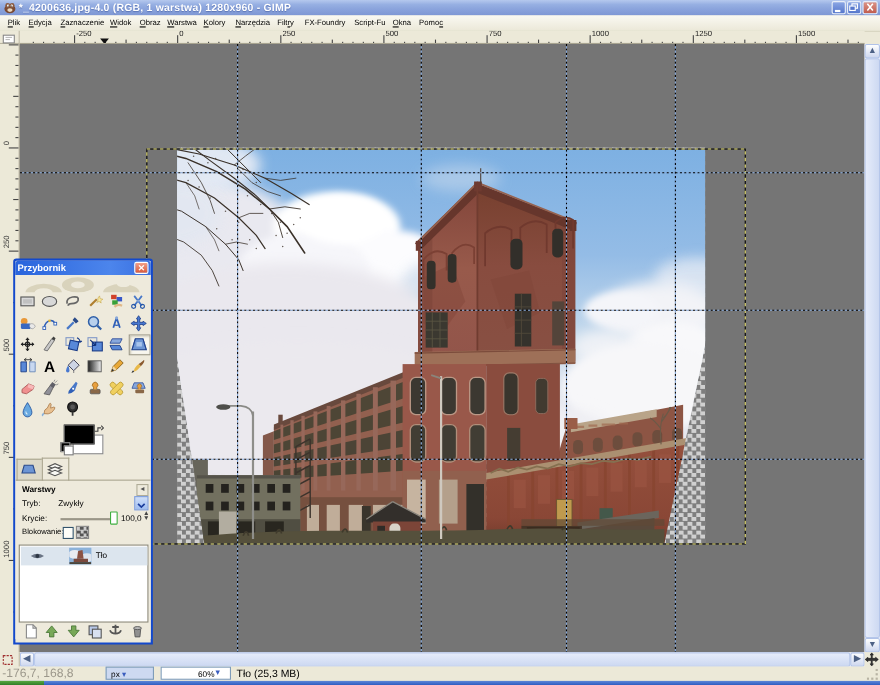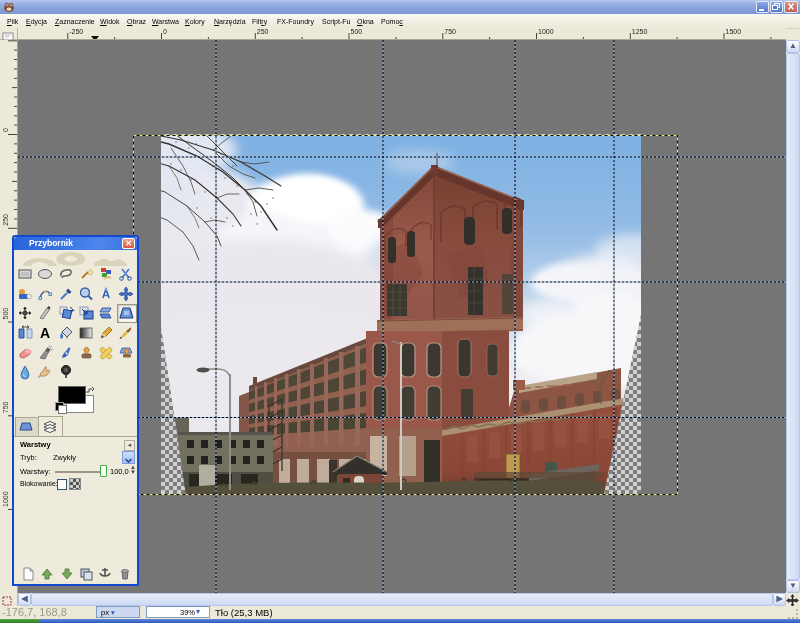--- a/index.html
+++ b/index.html
@@ -27,37 +27,38 @@
 .sbtn{position:absolute;background:linear-gradient(#fdfefe,#cfd8ef);border:1px solid #b0c2e8;border-radius:2px;box-sizing:border-box;color:#4d6185;font-size:8px;text-align:center;line-height:10px;font-weight:bold}
 #qmask{left:0;top:593px;width:18px;height:13px;background:#ece9d8;border-right:1px solid #c0bca8;box-sizing:border-box}
 #pancross{left:786px;top:593px;width:14px;height:13px;background:#ece9d8}
 
 #statusbar{left:0;top:606px;width:800px;height:13px;background:#ece9d8;font-size:10px}
 
 #bottomstrip{left:0;top:619px;width:800px;height:4px;background:linear-gradient(#5d86d8,#2a5ac0)}
 #bottomgreen{left:0;top:619px;width:40px;height:4px;background:linear-gradient(#57a83f,#2e7a28)}
 
 #toolbox{left:12px;top:235px;width:127px;height:351px;background:#ece9d8;border:2px solid #1349cc;border-radius:3px 3px 0 0;box-sizing:border-box}
-#tbtitle{position:absolute;left:0;top:0;width:123px;height:13px;background:linear-gradient(90deg,#2964dc,#4c85ec 70%,#3a70e0);color:#fff;font-size:8.5px;font-weight:bold;line-height:13px;padding-left:15px;box-sizing:border-box;border-radius:3px 3px 0 0}
+#tbtitle{position:absolute;left:0;top:0;width:123px;height:13px;background:linear-gradient(90deg,#2964dc,#4c85ec 70%,#3a70e0);color:#fff;font-size:8.5px;font-weight:bold;line-height:13px;padding-left:2px;box-sizing:border-box;border-radius:3px 3px 0 0}
 #tbclose{position:absolute;right:2px;top:1px;width:13px;height:11px;background:linear-gradient(#f2a088,#d9593a);border:1px solid #fff;border-radius:2px;color:#fff;font-size:8px;font-weight:bold;text-align:center;line-height:10px;box-sizing:border-box}
 .ticon{position:absolute;width:17px;height:16px}
 </style></head>
 <body>
 
 <div id="titlebar" class="abs">
   <svg class="abs" style="left:3px;top:1px" width="12" height="12" viewBox="0 0 12 12">
       <ellipse cx="6" cy="7" rx="5" ry="4" fill="#7a4a34"></ellipse>
       <circle cx="4" cy="4" r="2.2" fill="#8a5a40"></circle>
       <circle cx="8" cy="4" r="2.2" fill="#8a5a40"></circle>
       <circle cx="4.3" cy="4.2" r="1" fill="#fff"></circle>
       <circle cx="7.7" cy="4.2" r="1" fill="#fff"></circle>
       <circle cx="4.5" cy="4.4" r="0.5" fill="#222"></circle>
       <circle cx="7.5" cy="4.4" r="0.5" fill="#222"></circle>
       <ellipse cx="6" cy="8.2" rx="2.4" ry="1.6" fill="#e8d8c0"></ellipse>
     </svg>
+  <span class="txt">*_4200636.jpg-4.0 (RGB, 1 warstwa) 1280x960 - GIMP</span>
   <div class="tbtn" style="right:31px;background:linear-gradient(#8ba6e4,#5677cc)"><svg width="11" height="10">
         <rect x="2" y="7" width="5" height="2" fill="#fff"></rect>
       </svg></div>
   <div class="tbtn" style="right:17px;background:linear-gradient(#8ba6e4,#5677cc)"><svg width="11" height="10">
         <rect x="3.5" y="1.5" width="5" height="4" fill="none" stroke="#fff"></rect>
         <rect x="1.5" y="3.5" width="5" height="4" fill="#5677cc" stroke="#fff"></rect>
       </svg></div>
   <div class="tbtn" style="right:2px;width:14px;background:linear-gradient(#dc9486,#c05c4e)"><svg width="12" height="10">
         <path d="M3.5 1.5 L8.5 7.5 M8.5 1.5 L3.5 7.5" stroke="#fff" stroke-width="1.4"></path>
       </svg></div>
@@ -504,21 +505,21 @@
 <div id="qmask" class="abs"><svg width="16" height="12">
       <rect x="3" y="2" width="8" height="8" fill="none" stroke="#a03030" stroke-dasharray="2 1"></rect>
     </svg></div>
 <div id="pancross" class="abs"><svg width="13" height="13" viewBox="0 0 13 13">
       <path d="M6.5 0.5 L8 2.5 L7 2.5 L7 5.5 L10 5.5 L10 4.5 L12.5 6.5 L10 8.5 L10 7.5 L7 7.5 L7 10.5 L8 10.5 L6.5 12.5 L5 10.5 L6 10.5 L6 7.5 L3 7.5 L3 8.5 L0.5 6.5 L3 4.5 L3 5.5 L6 5.5 L6 2.5 L5 2.5 Z" fill="#333" stroke="#111" stroke-width="0.5"></path>
     </svg></div>
 
 <div id="statusbar" class="abs">
   <span class="abs" style="left:2px;top:0;color:#9b978b;font-size:11px">-176,7, 168,8</span>
   <span class="abs" style="left:96px;top:0;width:44px;height:12px;background:#cdd9f1;border:1px solid #7f9db9;box-sizing:border-box;font-size:7.5px;padding-left:4px;padding-top:1px">px <span style="color:#3a5dbf">▾</span></span>
-  <span class="abs" style="left:146px;top:0;width:64px;height:12px;background:#fff;border:1px solid #7f9db9;box-sizing:border-box;font-size:7.5px;text-align:right;padding-right:14px;padding-top:1px">39%</span>
+  <span class="abs" style="left:146px;top:0;width:64px;height:12px;background:#fff;border:1px solid #7f9db9;box-sizing:border-box;font-size:7.5px;text-align:right;padding-right:14px;padding-top:1px">60%</span>
   <span class="abs" style="left:196px;top:1px;color:#3a5dbf;font-size:8px">▾</span>
   <span class="abs" style="left:215px;top:1px;color:#000;font-size:9.5px">Tło (25,3 MB)</span>
 </div>
 <div class="abs" style="left:788px;top:607px;width:12px;height:12px"><svg width="12" height="12">
       <g fill="#b8b4a4">
         <rect x="8" y="8" width="2" height="2"></rect>
         <rect x="8" y="4" width="2" height="2"></rect>
         <rect x="4" y="8" width="2" height="2"></rect>
         <rect x="8" y="0" width="2" height="2"></rect>
         <rect x="0" y="8" width="2" height="2"></rect>
@@ -722,29 +723,45 @@
       </svg>
     <div class="abs" style="left:0px;top:186px;width:123px;height:1px;background:#aaa690"></div>
 
     <div class="abs" style="left:6px;top:190px;font-weight:bold;font-size:7.5px">Warstwy</div>
     <div class="abs" style="left:110px;top:190px;width:9px;height:9px;border:1px solid #b0ac98;font-size:7px;text-align:center;line-height:8px;color:#555">◂</div>
     <div class="abs" style="left:6px;top:203px;font-size:7.5px">Tryb:</div>
     <div class="abs" style="left:39px;top:203px;font-size:7.5px">Zwykły</div>
     <div class="abs" style="left:108px;top:201px;width:13px;height:13px;background:linear-gradient(#cfdffa,#9fbdf0);border:1px solid #7a9ce0;box-sizing:border-box"><svg width="11" height="11">
           <path d="M2.5 4 L5.5 7 L8.5 4" fill="none" stroke="#1a3c9c" stroke-width="1.5"></path>
         </svg></div>
-    <div class="abs" style="left:6px;top:217px;font-size:7.5px">Warstwy:</div>
+    <div class="abs" style="left:6px;top:217px;font-size:7.5px">Krycie:</div>
     <div class="abs" style="left:41px;top:221px;width:48px;height:1.5px;background:#9a9688"></div>
     <div class="abs" style="left:86px;top:215px;width:7px;height:12px;background:#fff;border:1.5px solid #3fae3f;border-radius:1px;box-sizing:border-box"></div>
     <div class="abs" style="left:96px;top:217px;font-size:7.5px">100,0</div>
     <div class="abs" style="left:116px;top:215px;font-size:6px;color:#444;line-height:5px">▲<br>▼</div>
     <div class="abs" style="left:6px;top:230px;font-size:7px">Blokowanie:</div>
     <div class="abs" style="left:43px;top:229px;width:10px;height:11px;background:#fdfdf8;border:1px solid #33546c;box-sizing:border-box"></div>
     <div class="abs" style="left:55px;top:228px;width:12px;height:12px;background:conic-gradient(#555 25%,#ccc 0 50%,#555 0 75%,#ccc 0);background-size:6px 6px;border:1px solid #888;box-sizing:border-box"></div>
 
+    <div class="abs" style="left:3px;top:245px;width:118px;height:71px;background:#fff;border:1px solid #8a8674;box-sizing:border-box">
+      <div class="abs" style="left:1px;top:1px;width:115px;height:17px;background:#dce5ee"></div>
+      <svg class="abs" style="left:9px;top:5px" width="14" height="9">
+          <path d="M1 4.5 Q7 0.5 13 4.5 Q7 8.5 1 4.5 Z" fill="#6a7484"></path>
+          <circle cx="7" cy="4.5" r="1.8" fill="#2e3744"></circle>
+        </svg>
+      <div class="abs" style="left:45px;top:2px;width:20px;height:15px;background:#88aed6"><svg width="20" height="15">
+            <rect x="0" y="0" width="20" height="15" fill="#8cb2da"></rect>
+            <ellipse cx="5" cy="6" rx="6" ry="4" fill="#e8ecf2"></ellipse>
+            <ellipse cx="16" cy="9" rx="6" ry="4" fill="#dde4ee"></ellipse>
+            <polygon points="8,3 12,2 13,10 7,10" fill="#8a5244"></polygon>
+            <polygon points="4,10 17,10 17,13 4,13" fill="#7a4a3e"></polygon>
+            <rect x="0" y="13" width="20" height="2" fill="#4a443a"></rect>
+          </svg></div>
+      <div class="abs" style="left:69px;top:4px;font-size:7.5px">Tło</div>
+    </div>
 
     <div id="dockbtns">
         <div class="ticon" style="left: 6px; top: 316px;"><svg width="16" height="16" viewBox="0 0 16 16">
             <path d="M4 2 h6 l3 3 v9 h-9 Z" fill="#fff" stroke="#888"></path>
             <path d="M10 2 v3 h3" fill="none" stroke="#888"></path>
           </svg></div>
         <div class="ticon" style="left: 25.3px; top: 316px;"><svg width="16" height="16" viewBox="0 0 16 16">
             <path d="M8 3 L13 9 L10 9 L10 13 L6 13 L6 9 L3 9 Z" fill="#78a858" stroke="#4a7838" stroke-width="0.8"></path>
           </svg></div>
         <div class="ticon" style="left: 44.6px; top: 316px;"><svg width="16" height="16" viewBox="0 0 16 16">

